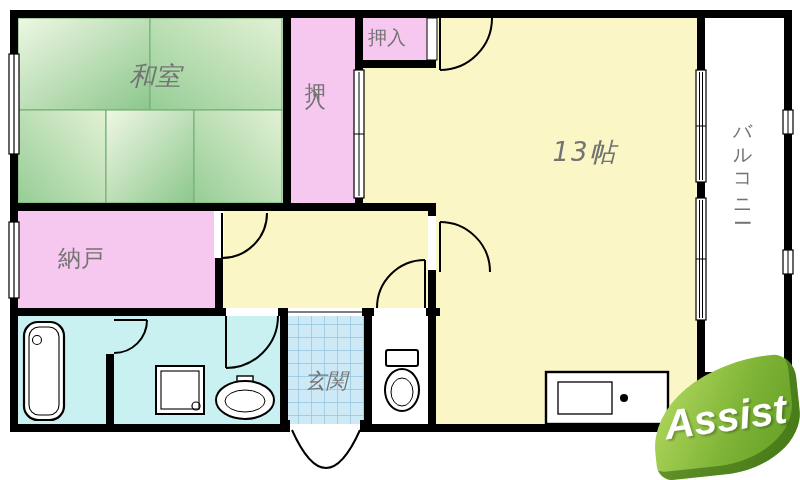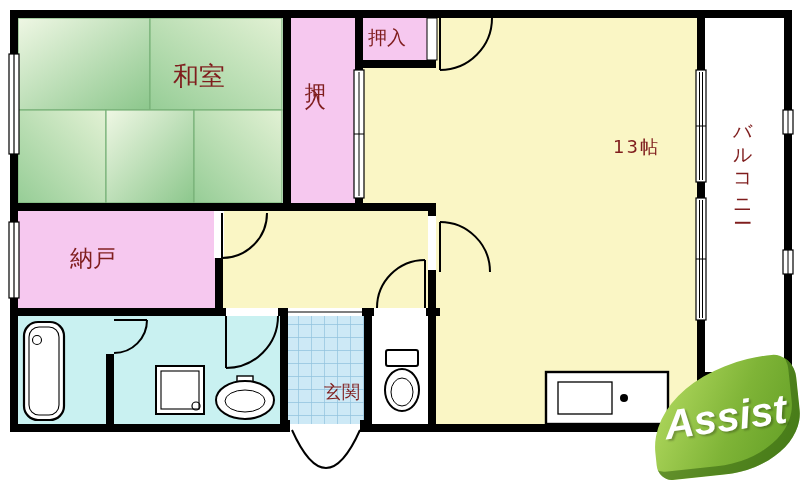--- a/index.html
+++ b/index.html
@@ -1,29 +1,29 @@
 <!DOCTYPE html>
 <html><head>
 <meta charset="utf-8">
 <style>
   html,body{margin:0;padding:0;background:#fff;}
   #stage{position:relative;width:800px;height:480px;background:#fff;overflow:hidden;
          font-family:"DejaVu Sans",sans-serif;}
   #plan-svg{position:absolute;left:0;top:0;}
-  .label{position:absolute;color:#7f1d1d;line-height:1.25;white-space:nowrap;}
+  .label{position:absolute;color:#737373;line-height:1.25;white-space:nowrap;}
   .label .size{font-size:22px;}
-  .center{text-align:right;}
+  .center{text-align:center;font-style:italic;}
   .v{writing-mode:vertical-rl;text-orientation:upright;}
   #washitsu-label{left:85px;top:60px;width:140px;font-size:26px;}
   #oshiire-side-label{left:302px;top:66px;height:110px;font-size:21px;letter-spacing:5px;}
   #oshiire-top-label{left:368px;top:26px;font-size:19px;}
   #ldk-label{left:510px;top:136px;width:150px;font-size:31px;letter-spacing:2px;}
-  #ldk-label .size{font-size:18px;}
-  #nando-label{left:70px;top:244px;font-size:23px;}
-  #genkan-label{left:292px;top:368px;width:68px;font-size:18px;margin-top:13px;}
+  #ldk-label .size{font-size:26px;}
+  #nando-label{left:58px;top:244px;font-size:23px;}
+  #genkan-label{left:292px;top:368px;width:68px;font-size:21px;}
   #balcony-label{left:731px;top:110px;height:190px;font-size:19px;letter-spacing:4px;}
   #assist-logo{position:absolute;left:652px;top:360px;width:148px;height:114px;
     background:linear-gradient(118deg,#b6dc62 5%,#7fb437 55%,#5d9a22 100%);
     border-radius:85% 15% 55% 10% / 75% 22% 50% 14%;
     transform:rotate(-6deg);
     box-shadow:inset -7px -9px 0 rgba(42,88,10,.5);
     display:flex;align-items:center;justify-content:center;}
   #assist-logo span{font-style:italic;font-weight:bold;font-size:41px;color:#fff;
     font-family:"Liberation Sans",sans-serif;transform:rotate(-2deg);
     text-shadow:2px 2px 2px rgba(0,0,0,.25);}

